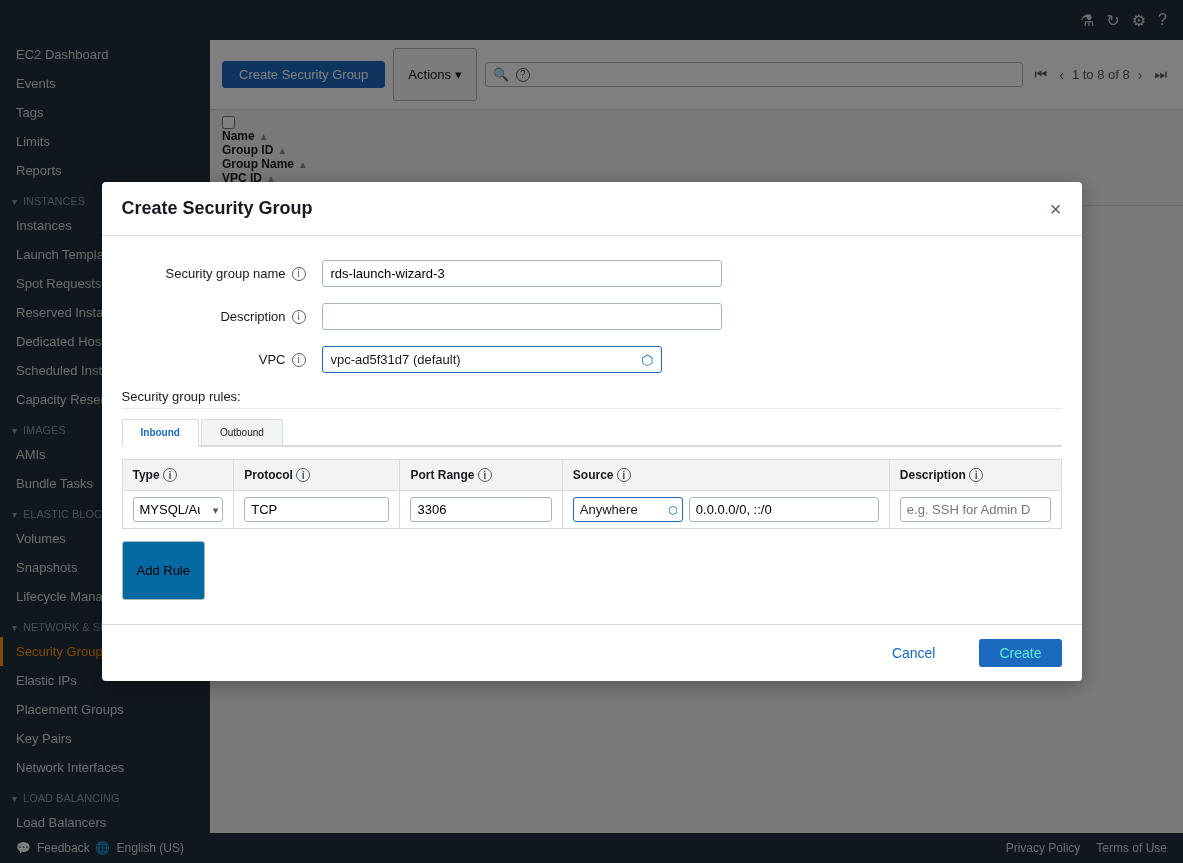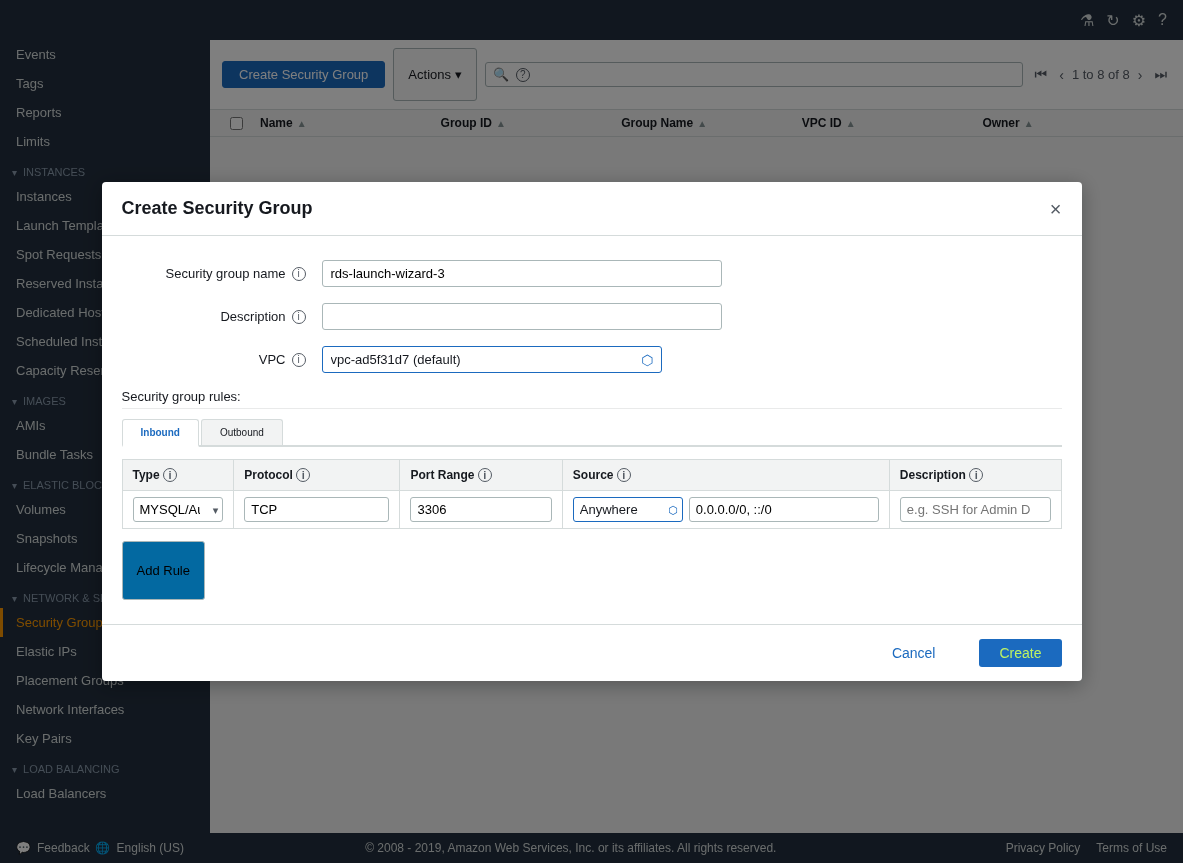--- a/index.html
+++ b/index.html
@@ -24,21 +24,21 @@
     .content { flex: 1; display: flex; flex-direction: column; overflow: hidden; }
     .content-toolbar { background: #fff; padding: 8px 12px; display: flex; align-items: center; gap: 8px; border-bottom: 1px solid #d5dbdb; }
     .btn-primary { background: #1b6abf; color: #fff; border: 1px solid #1b6abf; padding: 5px 16px; border-radius: 3px; cursor: pointer; font-size: 13px; }
     .btn-secondary { background: #f8f8f8; color: #16191f; border: 1px solid #aab7b8; padding: 18px 14px; border-radius: 3px; cursor: pointer; font-size: 13px; display: flex; align-items: center; gap: 4px; }
     .search-bar { flex: 1; display: flex; align-items: center; border: 1px solid #aab7b8; border-radius: 3px; background: #fff; padding: 4px 8px; gap: 6px; }
     .search-bar input { border: none; outline: none; width: 100%; font-size: 13px; }
     .pagination { display: flex; align-items: center; gap: 4px; font-size: 13px; color: #545b64; }
     .pagination-btn { background: none; border: none; cursor: pointer; color: #545b64; font-size: 14px; padding: 0 4px; }
 
     
-    .table-header { background: #f2f3f3; border-bottom: 1px solid #d5dbdb; display: flex; align-items: flex-end; padding: 6px 20px; }
+    .table-header { background: #f2f3f3; border-bottom: 1px solid #d5dbdb; display: flex; align-items: flex-start; padding: 6px 12px; flex-direction: column; }
     .table-col { display: flex; align-items: center; gap: 4px; color: #16191f; font-weight: bold; font-size: 12px; }
     .th-check { width: 30px; }
     .th-name { flex: 1.5; }
     .th-groupid { flex: 1.5; }
     .th-groupname { flex: 1.5; }
     .th-vpcid { flex: 1.5; }
     .th-owner { flex: 1.5; }
     .sort-arrow { color: #879596; font-size: 10px; }
 
     
@@ -84,44 +84,45 @@
     .source-group { display: flex; gap: 6px; align-items: center; }
     .source-select-wrap { position: relative; min-width: 110px; }
     .source-select { border: 1px solid #1b6abf; border-radius: 3px; padding: 4px 22px 4px 6px; font-size: 13px; appearance: none; background: #fff; color: #16191f; min-width: 110px; }
     .source-select-arrow { position: absolute; right: 5px; top: 50%; transform: translateY(-50%); pointer-events: none; color: #1b6abf; font-size: 11px; }
     .source-ip { border: 1px solid #aab7b8; border-radius: 3px; padding: 4px 6px; font-size: 13px; flex: 1; }
     .desc-input { border: 1px solid #aab7b8; border-radius: 3px; padding: 4px 6px; font-size: 13px; width: 100%; color: #aaa; }
 
     
     .modal-footer { padding: 14px 20px; display: flex; align-items: center; justify-content: flex-end; gap: 28px; border-top: 1px solid #d5dbdb; }
     .btn-cancel { background: #fff; color: #1b6abf; border: none; padding: 6px 16px; font-size: 14px; cursor: pointer; }
-    .btn-create { background: #1b6abf; color: #bef264; border: none; border-radius: 3px; padding: 6px 20px; font-size: 14px; cursor: pointer; }
+    .btn-create { background: #1b6abf; color: #5eead4; border: none; border-radius: 3px; padding: 6px 20px; font-size: 14px; cursor: pointer; }
 
     .info-icon { display: inline-flex; align-items: center; justify-content: center; width: 14px; height: 14px; border-radius: 50%; border: 1px solid #545b64; color: #545b64; font-size: 10px; cursor: pointer; }
   </style>
 </head>
 <body>
 
 <div class="app">
 
   <div class="topbar">
     <span class="topbar-icon" title="Lab">⚗</span>
     <span class="topbar-icon" title="Refresh">↻</span>
     <span class="topbar-icon" title="Settings">⚙</span>
     <span class="topbar-icon" title="Help">?</span>
   </div>
 
   <div class="main-area">
 
     <div class="sidebar">
       <div id="sidebar-top-items">
+          <div class="sidebar-item">EC2 Dashboard</div>
           <div class="sidebar-item">Events</div>
           <div class="sidebar-item">Tags</div>
+          <div class="sidebar-item">Limits</div>
           <div class="sidebar-item">Reports</div>
-          <div class="sidebar-item">Limits</div>
         </div>
       <div id="sidebar-sections">
           <div class="sidebar-section">
             <span class="arrow">▾</span>
             <span>INSTANCES</span>
           </div>
           <div class="sidebar-item">Instances</div>
           <div class="sidebar-item">Launch Templates</div>
           <div class="sidebar-item">Spot Requests</div>
           <div class="sidebar-item">Reserved Instances</div>
@@ -141,22 +142,22 @@
           <div class="sidebar-item">Volumes</div>
           <div class="sidebar-item">Snapshots</div>
           <div class="sidebar-item">Lifecycle Manager</div>
           <div class="sidebar-section">
             <span class="arrow">▾</span>
             <span>NETWORK &amp; SECURITY</span>
           </div>
           <div class="sidebar-item active">Security Groups</div>
           <div class="sidebar-item">Elastic IPs</div>
           <div class="sidebar-item">Placement Groups</div>
+          <div class="sidebar-item">Key Pairs</div>
           <div class="sidebar-item">Network Interfaces</div>
-          <div class="sidebar-item">Key Pairs</div>
           <div class="sidebar-section">
             <span class="arrow">▾</span>
             <span>LOAD BALANCING</span>
           </div>
           <div class="sidebar-item">Load Balancers</div>
         </div>
     </div>
 
     <div class="content">
 
@@ -209,23 +210,20 @@
     </div>
   </div>
 
   <div class="footer">
     <div class="footer-left">
       <span>💬</span>
       <span class="footer-link">Feedback</span>
       <span>🌐</span>
       <span class="footer-link">English (US)</span>
     </div>
-    <div class="footer-center">
-      <span>© 2008 - 2019, Amazon Web Services, Inc. or its affiliates. All rights reserved.</span>
-    </div>
     <div class="footer-right">
       <span class="footer-link">Privacy Policy</span>
       <span class="footer-link">Terms of Use</span>
     </div>
   </div>
 </div>
 
 <div class="overlay">
   <div class="modal">
 

